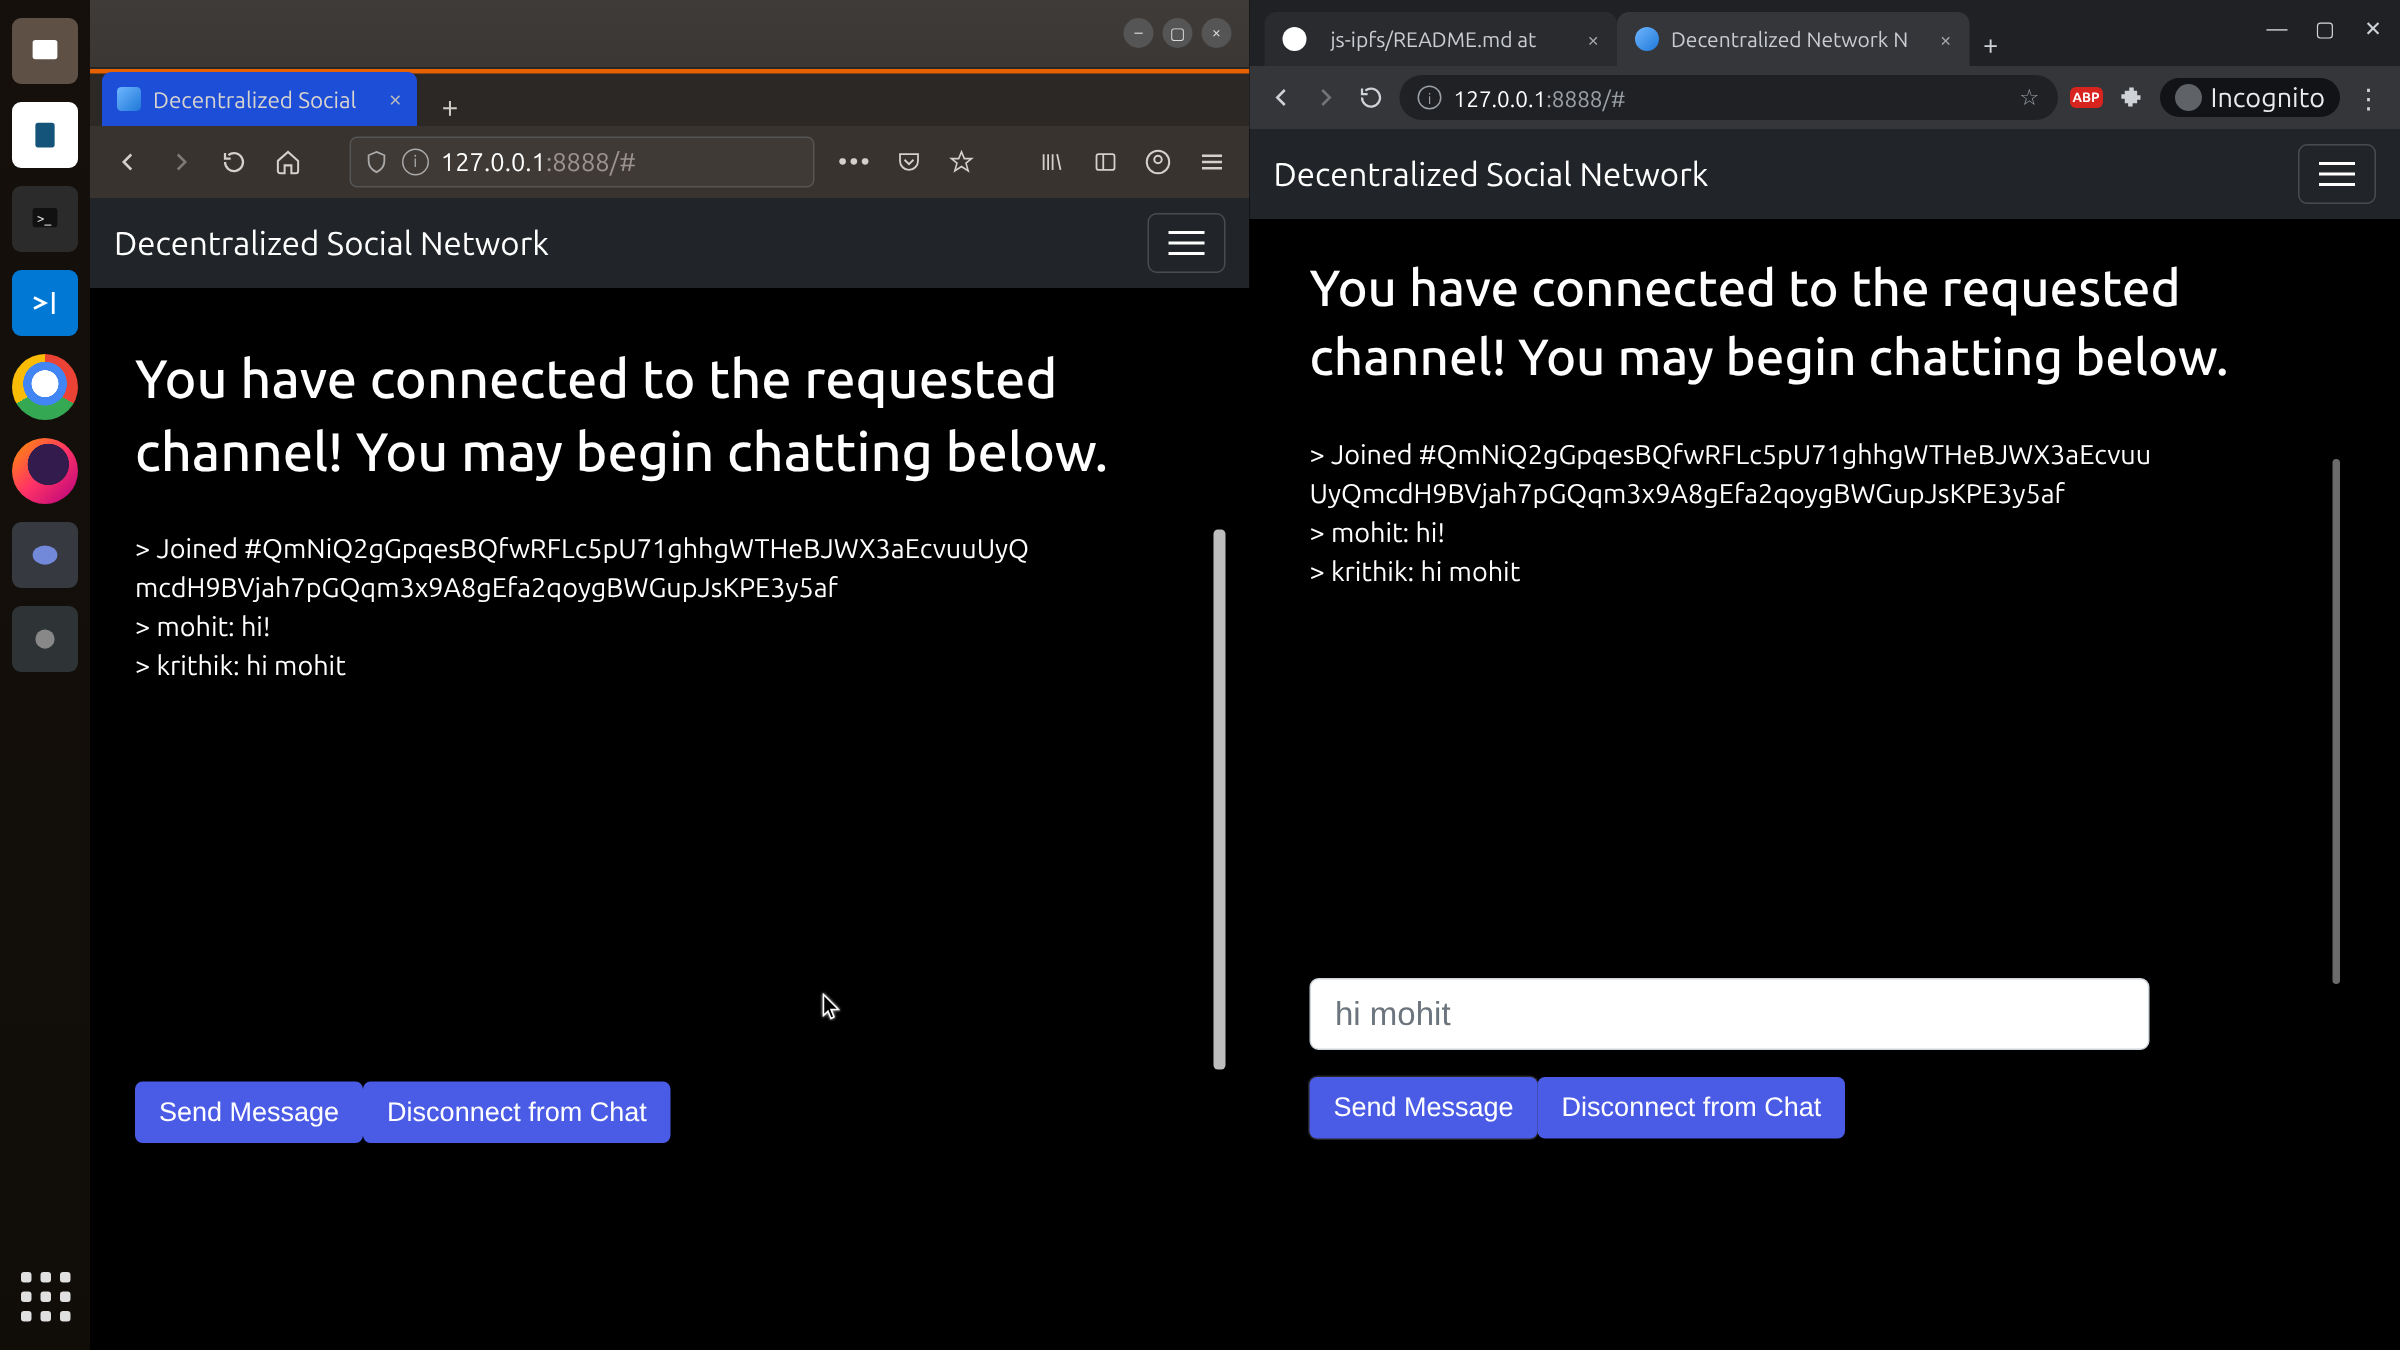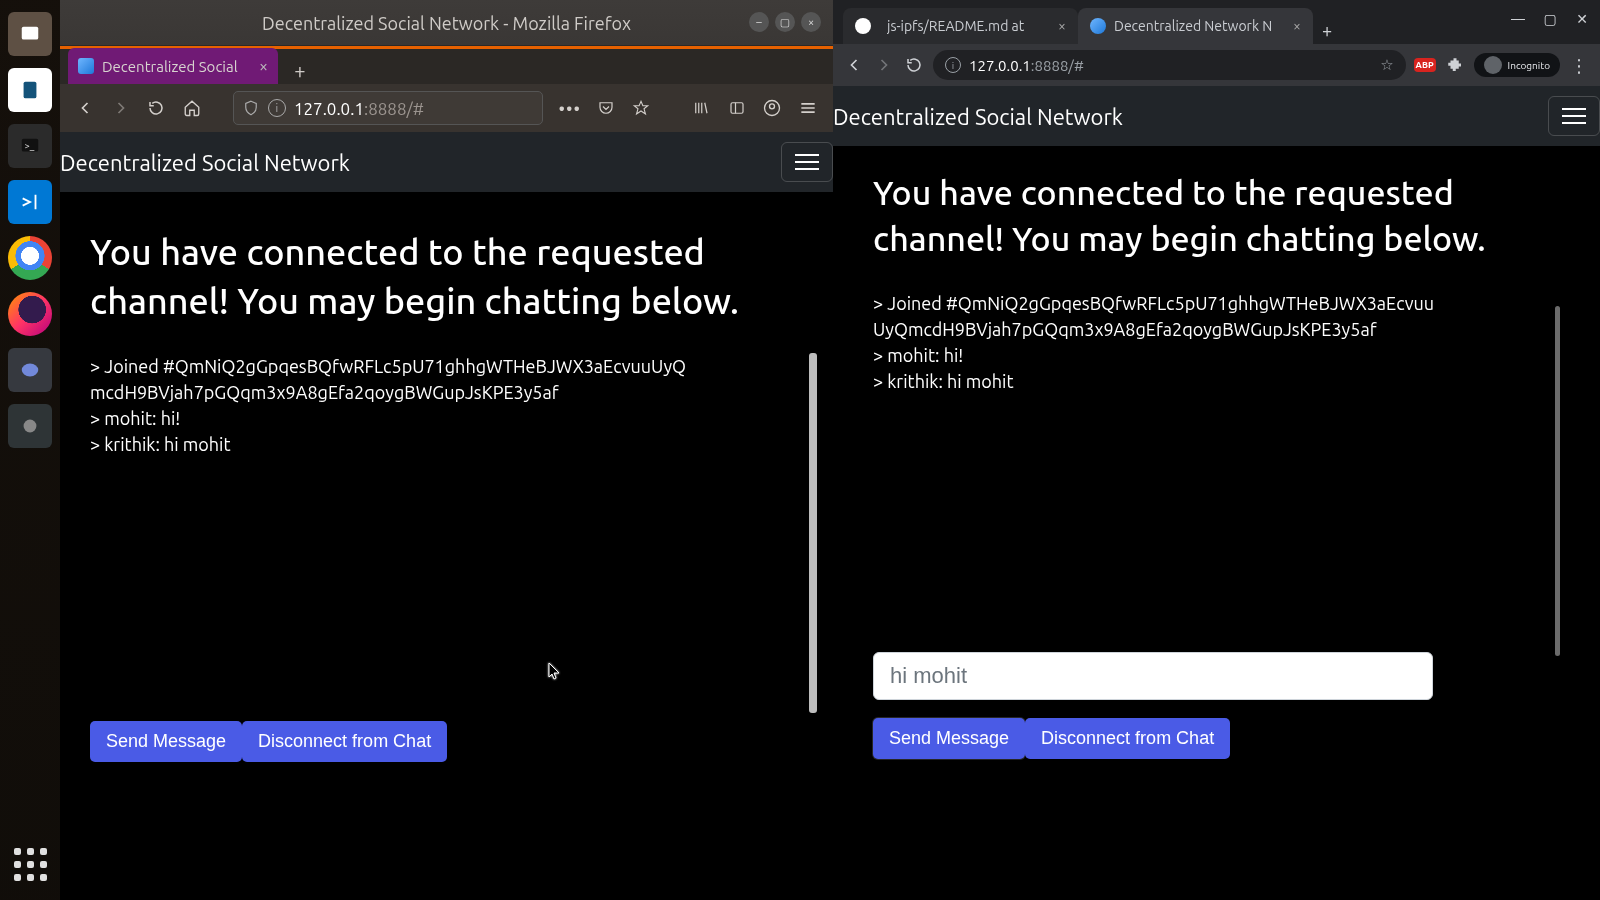--- a/index.html
+++ b/index.html
@@ -49,21 +49,21 @@
     color:#cfcbc7; font-size:18px; position:relative;
     border-bottom:1px solid #2b2927;
   }
   .ff-titlebar .win-btn { position:absolute; top:12px; width:20px; height:20px; border-radius:50%; background:#555; color:#ddd; font-size:11px; display:flex; align-items:center; justify-content:center; cursor:pointer; }
   .win-min { right:64px; } .win-max { right:38px; } .win-close { right:12px; background:#6b6461; }
   .ff-tabbar {
     height: 38px; background:#2b2825; display:flex; align-items:flex-end;
     border-top: 3px solid #e66100;
   }
   .ff-tab {
-    height: 36px; background:#701a75; color:#d7d3cf;
+    height: 36px; background:#1d4ed8; color:#d7d3cf;
     border-top-left-radius:6px; border-top-right-radius:6px;
     padding: 0 10px; display:flex; align-items:center; gap:8px;
     margin-left:8px; font-size:15px; min-width:210px;
   }
   .ff-tab .favicon { width:16px; height:16px; background:linear-gradient(135deg,#6fb6ff,#1e78d8); border-radius:3px; }
   .ff-tab .tab-x { color:#bbb; font-size:16px; margin-left:auto; }
   .ff-newtab { width:28px; height:28px; color:#cfcbc7; display:flex; align-items:center; justify-content:center; margin-left:8px; font-size:20px; }
   .ff-toolbar {
     height: 48px; background:#38332f; display:flex; align-items:center; gap:6px;
     padding:0 10px; color:#d4d0cc;
@@ -80,21 +80,21 @@
   .addr-rest { color:#9b948f; }
   .toolbar-gap { flex:1; }
   .tri-dots { font-size:18px; letter-spacing:1px; }
 
   
   .page {
     flex:1; background:#000; color:#fff; display:flex; flex-direction:column;
   }
   .page-nav {
     background:#212529; color:#fff; height:60px;
-    display:flex; align-items:center; padding:0 0;
+    display:flex; align-items:center; padding:0 16px;
   }
   .brand { font-size:22px; font-weight:400; color:#fff; }
   .ham {
     margin-left:auto; width:52px; height:40px;
     border:1px solid rgba(255,255,255,0.18); border-radius:6px;
     display:flex; flex-direction:column; align-items:center; justify-content:center; gap:5px;
   }
   .ham span { width:24px; height:2px; background:#fff; }
   .content { padding: 36px 30px 30px; display:flex; flex-direction:column; flex:1; }
   .headline { font-size:36px; font-weight:500; line-height:1.35; margin-bottom:28px; }
@@ -156,21 +156,21 @@
     flex:1; height:30px; background:#202124; border-radius:15px;
     display:flex; align-items:center; gap:8px; padding:0 12px;
     color:#cfd2d6; font-size:15px;
   }
   .cr-addr .info { width:16px;height:16px;border:1.5px solid #9aa0a6;border-radius:50%;font-size:10px;display:flex;align-items:center;justify-content:center;color:#9aa0a6; }
   .cr-addr .host{ color:#fff; }
   .cr-addr .rest{ color:#9aa0a6; }
   .cr-addr .star{ margin-left:auto; color:#9aa0a6; }
   .cr-ico { width:22px; height:22px; display:flex; align-items:center; justify-content:center; }
   .abp { width:22px;height:14px;background:#d8241f;color:#fff;font-size:9px;font-weight:700;border-radius:4px;display:flex;align-items:center;justify-content:center; }
-  .incog-badge { display:flex; align-items:center; gap:6px; background:#111316; border-radius:14px; padding:3px 10px; color:#e8eaed; font-size:10px; }
+  .incog-badge { display:flex; align-items:center; gap:6px; background:#111316; border-radius:14px; padding:3px 10px; color:#e8eaed; font-size:18px; }
   .incog-badge .mask { width:18px;height:18px;background:#5f6368;border-radius:50%; }
   .cr-menu { font-size:18px; }
 
   .chrome .content { padding: 24px 40px 30px; }
   .chrome .headline { font-size:34px; }
   .chrome .vscroll-track-r {
     position:absolute; top:16px; right:0; width:5px; height:350px;
     background:#6b6b6b; border-radius:3px;
   }
   .chrome .btn-row .btn:first-child { box-shadow: 0 0 0 1px rgba(255,255,255,0.15), 0 3px 8px rgba(0,0,0,0.5); }
@@ -229,21 +229,20 @@
       <span></span>
       <span></span>
       <span></span>
       <span></span>
       <span></span>
   </div>
 </div>
 
 <div class="firefox">
   <div class="ff-titlebar">
-    <span>Decentralized Social Network - Mozilla Firefox</span>
     <div class="win-btn win-min">–</div>
     <div class="win-btn win-max">▢</div>
     <div class="win-btn win-close">×</div>
   </div>
   <div class="ff-tabbar">
     <div class="ff-tab">
       <span class="favicon"></span>
       <span class="tab-label">Decentralized Social</span>
       <span class="tab-x">×</span>
     </div>

